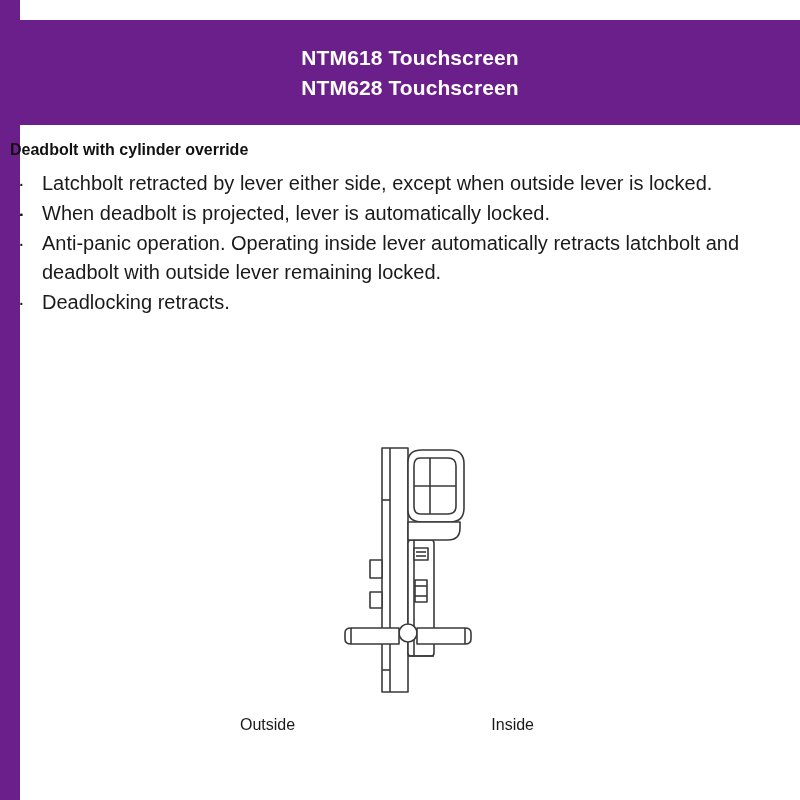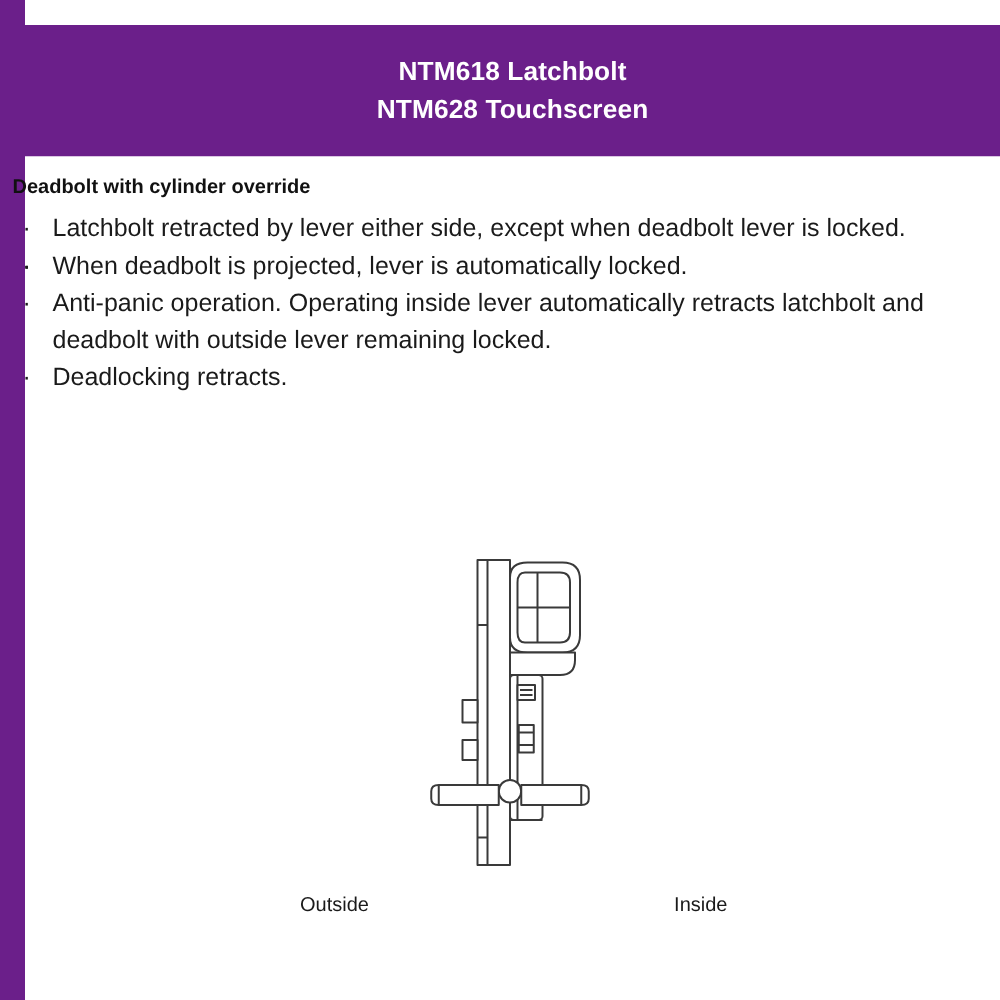--- a/index.html
+++ b/index.html
@@ -107,40 +107,40 @@
     width: 460px;
     display: flex;
     justify-content: space-between;
   }
   .caption {
     font-size: 16px;
     color: #1a1a1a;
     line-height: 26px;
   }
   .caption-left { margin-left: 60px; }
-  .caption-right { margin-right: 58px; }
+  .caption-right { margin-right: 106px; }
 </style>
 </head>
 <body>
 
 <div class="page">
 
   <div class="left-bar"></div>
 
   <div class="header-band">
-    <div class="header-line">NTM618 Latchbolt</div>
+    <div class="header-line">NTM618 Touchscreen</div>
     <div class="header-line">NTM628 Touchscreen</div>
   </div>
 
   <div class="content">
     <h2 class="section-title">Deadbolt with cylinder override</h2>
     <ul class="feature-list">
       <li>
         <span class="bullet">·</span>
-        <span>Latchbolt retracted by lever either side, except when deadbolt lever is locked.</span>
+        <span>Latchbolt retracted by lever either side, except when outside lever is locked.</span>
       </li>
       <li>
         <span class="bullet">·</span>
       </li>
       <li>
         <span class="bullet">·</span>
       </li>
       <li>
         <span class="bullet">·</span>
         <span>When deadbolt is projected, lever is automatically locked.</span>

